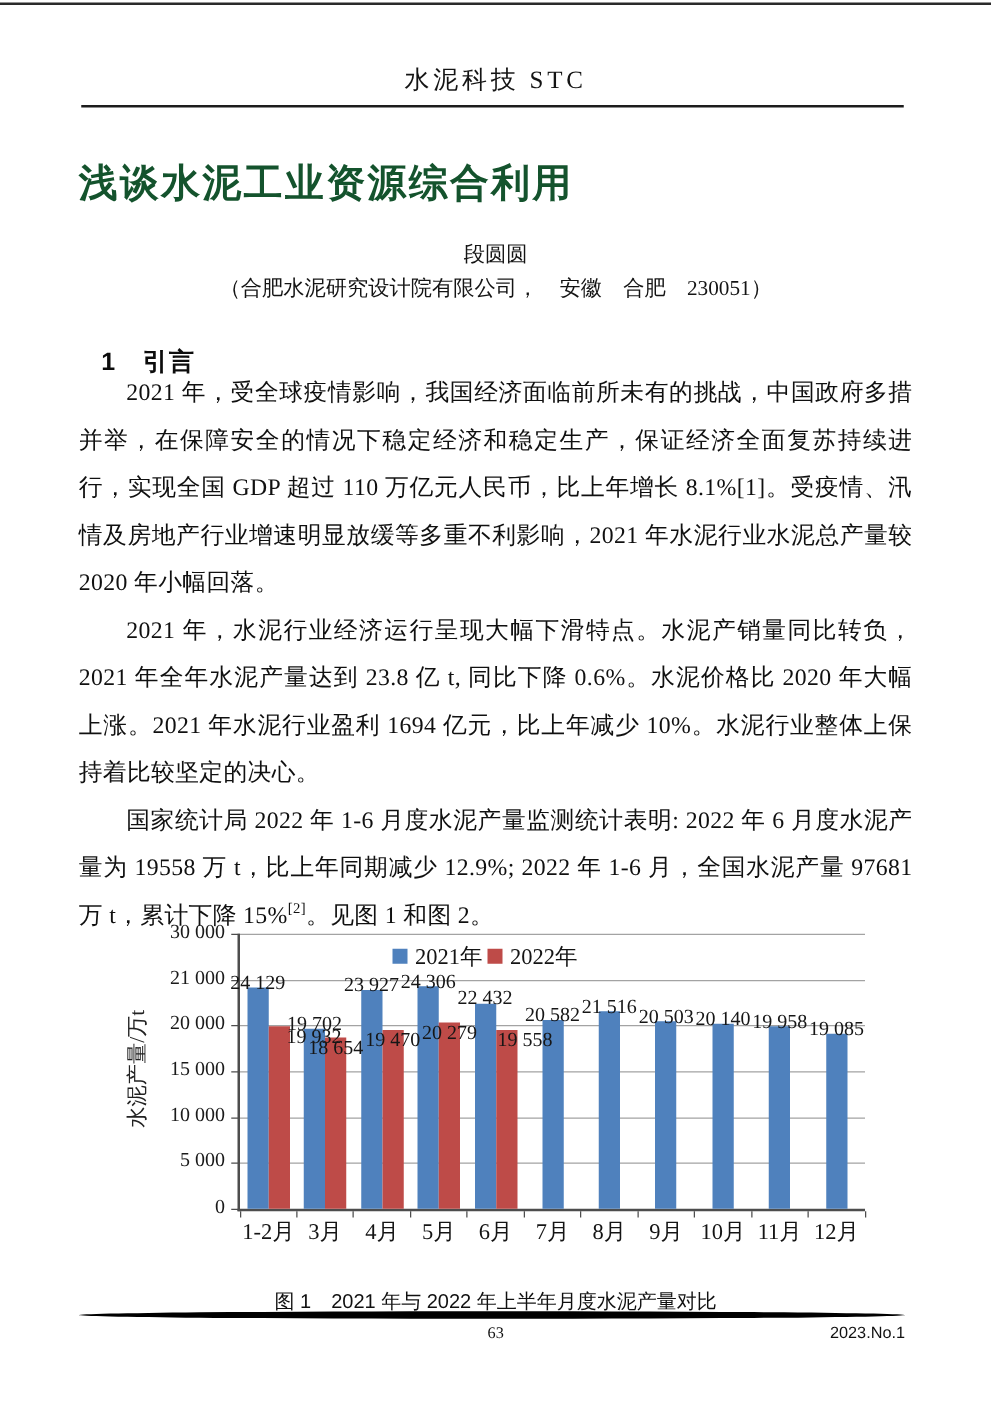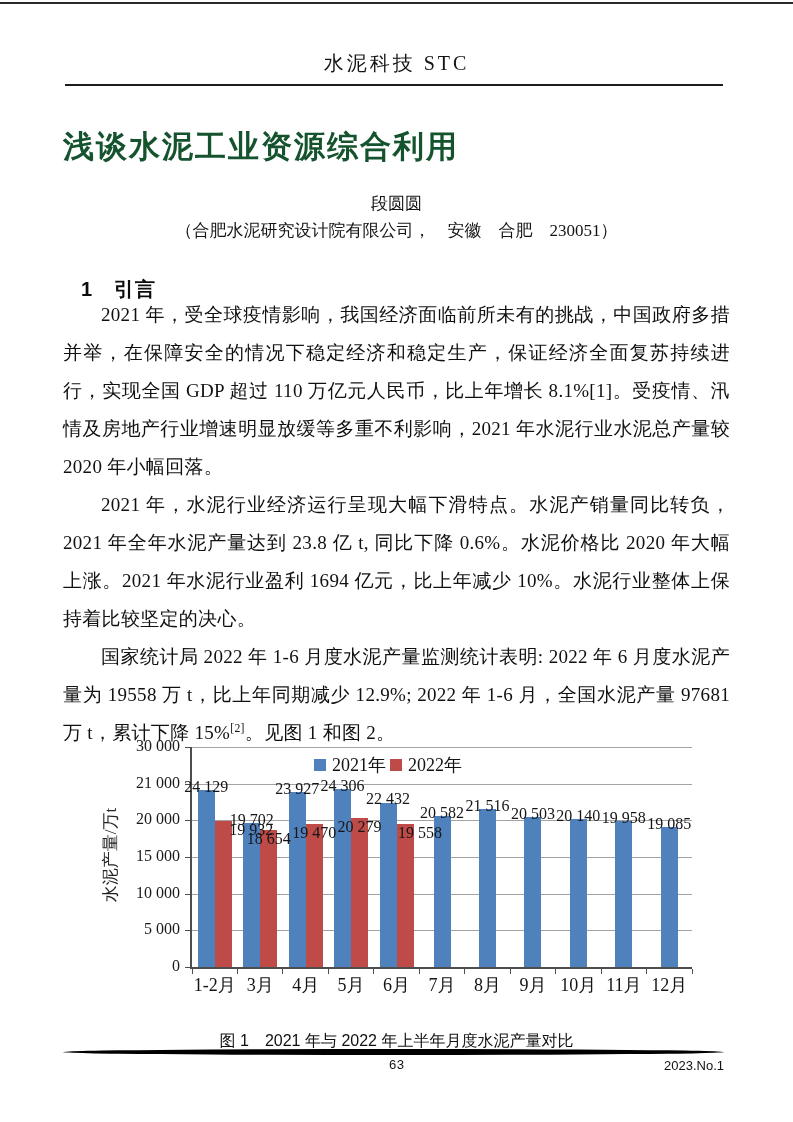--- a/index.html
+++ b/index.html
@@ -66,21 +66,21 @@
     position:absolute;top:1007px;left:0;right:0;text-align:center;font-size:16px;color:#101010;
     font-family:"Liberation Sans","DejaVu Sans",sans-serif;
     margin-top:24px;
   }
   .footer-rule{
     position:absolute;top:1049px;left:0;right:6px;height:6px;background:#000;
     border-radius:50%/50%;
   }
   .footer-page{
     position:absolute;top:1058px;left:0;right:0;text-align:center;font-size:13px;color:#111;
-    font-family:Liberation Mono, monospace;
+    font-family:Liberation Serif, serif;
   }
   .footer-issue{
     position:absolute;top:1058px;right:6px;text-align:right;font-size:13px;color:#111;
     font-family:"Liberation Sans","DejaVu Sans",sans-serif;
   }
 </style>
 </head>
 <body>
 
 <div class="page">

